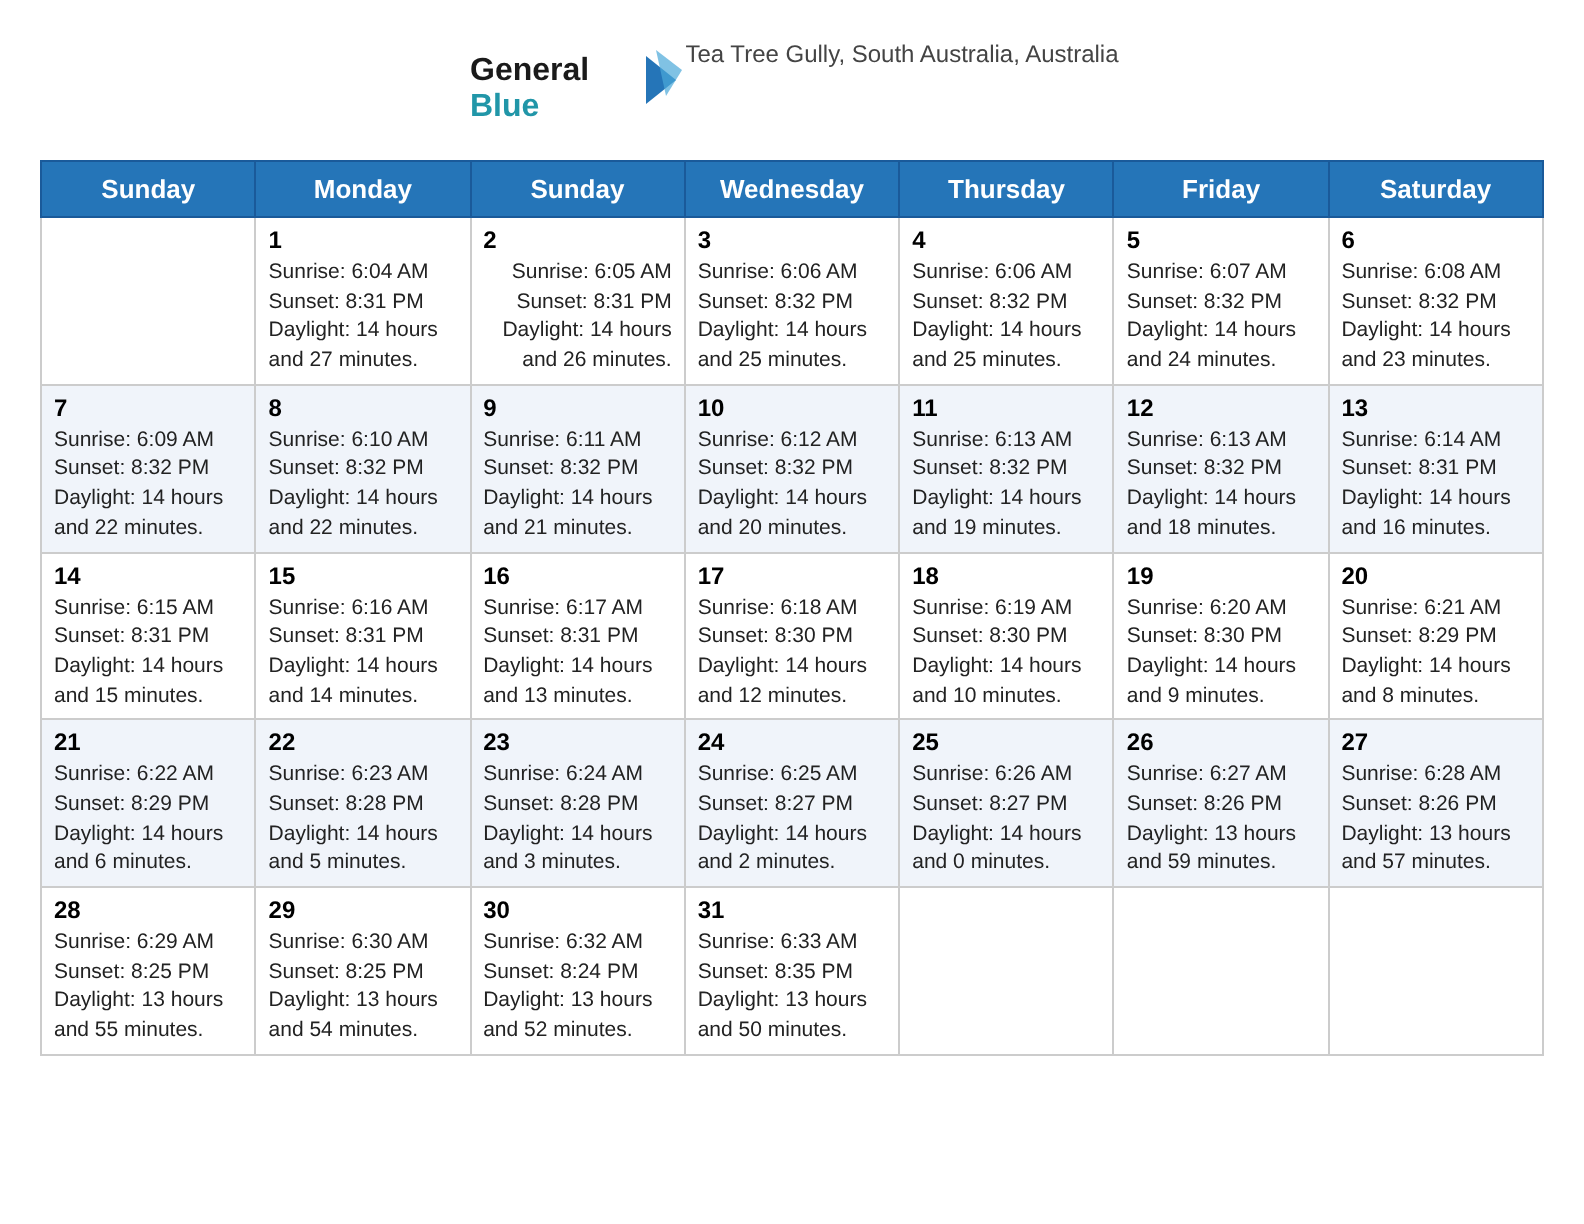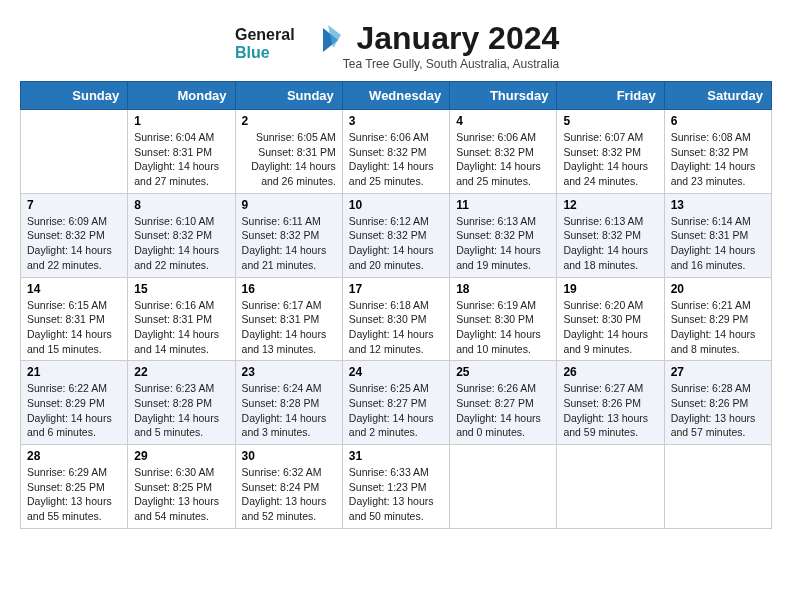--- a/index.html
+++ b/index.html
@@ -34,21 +34,21 @@
     }
     table {
       width: 100%;
       border-collapse: collapse;
       font-size: 11px;
     }
     thead tr th {
       background-color: #2575b8;
       color: #fff;
       padding: 6px 8px;
-      text-align: right;
+      text-align: center;
       font-size: 13px;
       font-weight: bold;
       border: 1px solid #1a5a9a;
     }
     tbody tr td {
       border: 1px solid #ccc;
       vertical-align: top;
       padding: 4px 6px;
       width: 14.28%;
       min-height: 80px;
@@ -81,21 +81,20 @@
       <svg width="110" height="45" viewBox="0 0 110 45">
 
         <text x="2" y="20" font-family="Arial" font-size="16" font-weight="bold" fill="#1a1a1a">General</text>
         <text x="2" y="38" font-family="Arial" font-size="16" font-weight="bold" fill="#2196a8">Blue</text>
         <polygon points="90,8 105,20 90,32" fill="#2575b8"></polygon>
         <polygon points="95,5 108,15 100,28" fill="#4aa8d8" opacity="0.7"></polygon>
       </svg>
     </div>
   </div>
   <div class="title-area">
-    <div class="month-title">January 2024</div>
     <div class="location-title">Tea Tree Gully, South Australia, Australia</div>
   </div>
 </div>
 
 <table>
   <thead>
     <tr>
     <th>Sunday</th>
         <th>Monday</th>
         <th>Sunday</th>
@@ -322,21 +321,21 @@
         <td>
           <span class="day-number">30</span>
           <div class="day-info" style="white-space: pre-line;">Sunrise: 6:32 AM
 Sunset: 8:24 PM
 Daylight: 13 hours
 and 52 minutes.</div>
         </td>
         <td>
           <span class="day-number">31</span>
           <div class="day-info" style="white-space: pre-line;">Sunrise: 6:33 AM
-Sunset: 1:23 PM
+Sunset: 8:35 PM
 Daylight: 13 hours
 and 50 minutes.</div>
         </td>
         <td class="empty-cell"></td>
         <td class="empty-cell"></td>
         <td class="empty-cell"></td>
       </tr>
     </tbody>
 </table>
 

